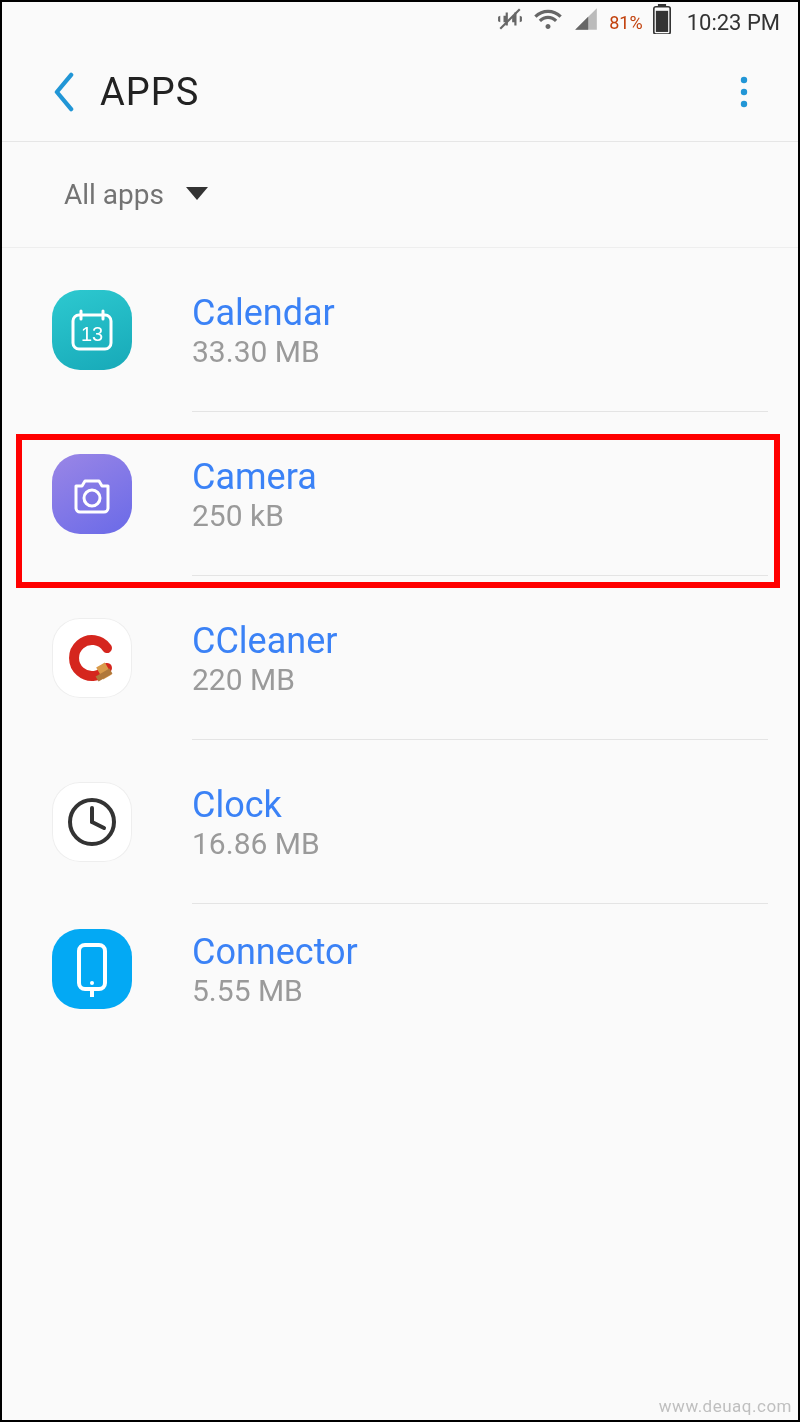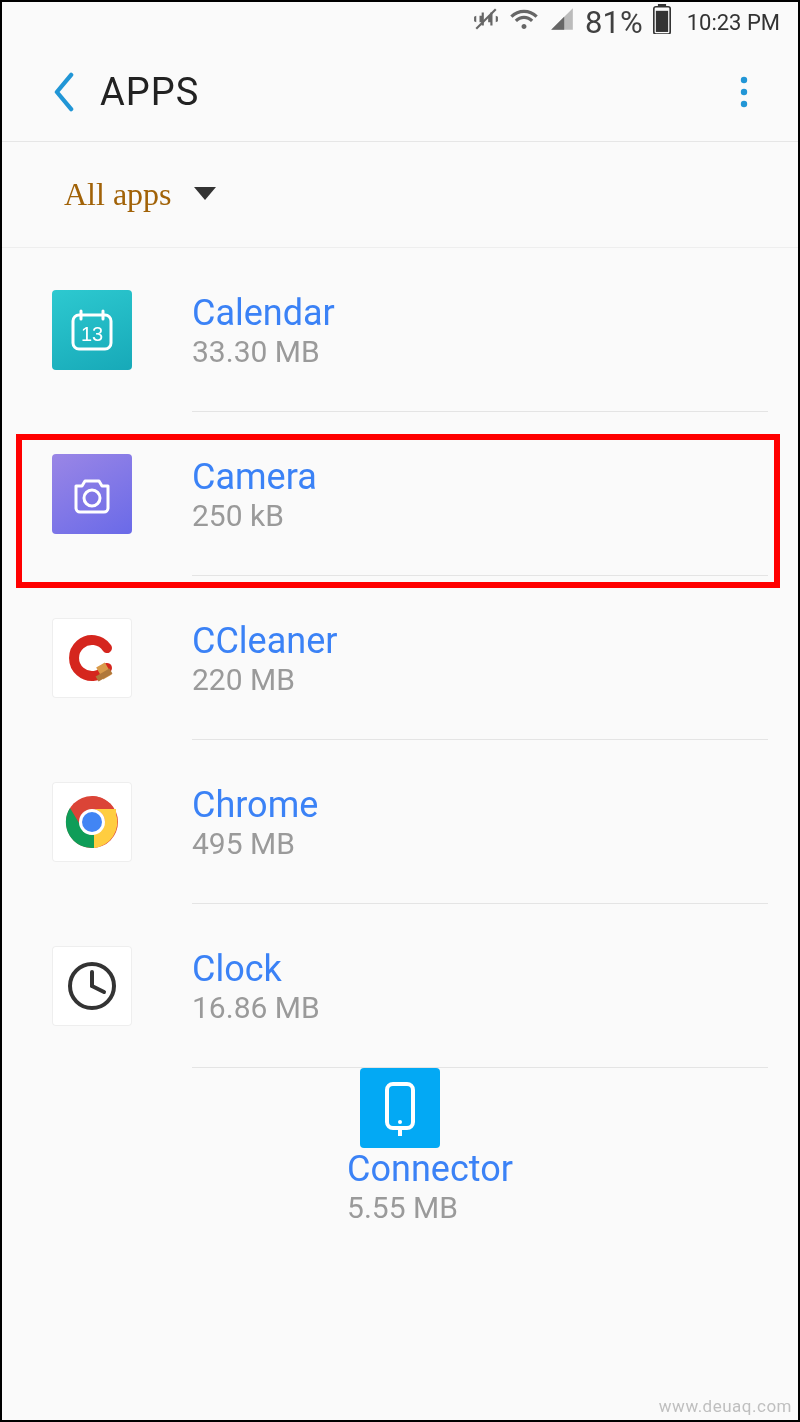--- a/index.html
+++ b/index.html
@@ -1,35 +1,35 @@
 <!DOCTYPE html>
 <html><head>
 <meta charset="utf-8">
 <style>
   * { box-sizing: border-box; margin: 0; padding: 0; }
   html, body { width: 800px; height: 1422px; font-family: -apple-system, "Segoe UI", Roboto, sans-serif; background: #fafafa; color: #222; overflow: hidden; }
   body { border: 2px solid #000; position: relative; }
 
   .status-bar { height: 40px; display: flex; align-items: center; justify-content: flex-end; padding: 0 18px; gap: 10px; font-size: 26px; color: #555; }
-  .status-bar .battery-text { font-size: 31px; color: #404040; }
+  .status-bar .battery-text { font-size: 18px; color: #c2410c; }
   .status-bar .time { font-size: 22px; color: #333; margin-left: 6px; }
 
   .header { height: 100px; display: flex; align-items: center; padding: 0 30px; border-bottom: 1px solid #e6e6e6; position: relative; }
   .back-btn { width: 40px; height: 60px; display: flex; align-items: center; justify-content: center; margin-left: 12px; }
   .header-title { font-size: 38px; letter-spacing: 1px; margin-left: 16px; color: #222; font-weight: 400; }
   .more-btn { position: absolute; right: 34px; top: 50%; transform: translateY(-50%); width: 40px; height: 50px; display:flex; align-items:center; justify-content:center; }
 
   .filter-row { height: 106px; display: flex; align-items: center; padding: 0 62px; border-bottom: 1px solid #eee; }
-  .filter-label { font-size: 32px; color: #a16207; font-family: Liberation Serif, serif; }
+  .filter-label { font-size: 28px; color: #737373; }
   .filter-chevron { margin-left: 20px; }
 
   .list { }
   .row { display: flex; align-items: center; height: 164px; padding: 0 50px; position: relative; }
   .row .divider { position: absolute; left: 190px; right: 30px; bottom: 0; height: 1px; background: #e4e4e4; }
-  .app-icon { width: 80px; height: 80px; border-radius: 4px; flex-shrink: 0; display: flex; align-items: center; justify-content: center; }
+  .app-icon { width: 80px; height: 80px; border-radius: 28px; flex-shrink: 0; display: flex; align-items: center; justify-content: center; }
   .app-text { margin-left: 60px; }
   .app-name { font-size: 36px; color: #3b82f6; }
   .app-size { font-size: 30px; color: #9a9a9a; }
 
   .highlight-box { position: absolute; border: 6px solid #ff0000; pointer-events: none; }
   
   .watermark { position:absolute; bottom:4px; right:6px; font-size:17px; color:#bfbfbf; letter-spacing:0.5px;}
 </style>
 </head>
 <body>
@@ -131,54 +131,37 @@
           <rect x="34" y="44" width="16" height="6" fill="#b0783a" transform="rotate(-30 42 47)"></rect>
         </svg>
     </div>
     <div class="app-text">
       <div class="app-name">CCleaner</div>
       <div class="app-size">220 MB</div>
     </div>
     <div class="divider"></div>
   </div>
 
-  <div class="row">
-    <div class="app-icon" style="background:#fff; box-shadow:0 0 0 1px #eee inset;">
-      <svg width="64" height="64" viewBox="0 0 64 64">
-          <circle cx="32" cy="32" r="26" fill="#db4437"></circle>
-          <path d="M32 6 A26 26 0 0 1 56 24 L32 24 z" fill="#db4437"></path>
-          <path d="M56 24 A26 26 0 0 1 34 58 L24 38 A13 13 0 0 0 45 32 A13 13 0 0 0 32 19 L56 19 z" fill="#ffcd40"></path>
-          <path d="M34 58 A26 26 0 0 1 10 18 L22 38 A13 13 0 0 0 34 45 z" fill="#0f9d58"></path>
-          <circle cx="32" cy="32" r="13" fill="#fff"></circle>
-          <circle cx="32" cy="32" r="10" fill="#4285f4"></circle>
-        </svg>
-    </div>
-    <div class="app-text">
-      <div class="app-name">Chrome</div>
-      <div class="app-size">495 MB</div>
-    </div>
-    <div class="divider"></div>
-  </div>
 
   <div class="row">
     <div class="app-icon" style="background:#fff; box-shadow:0 0 0 1px #eee inset;">
       <svg width="60" height="60" viewBox="0 0 60 60">
           <circle cx="30" cy="30" r="22" fill="none" stroke="#333" stroke-width="4"></circle>
           <line x1="30" y1="30" x2="30" y2="16" stroke="#333" stroke-width="4" stroke-linecap="round"></line>
           <line x1="30" y1="30" x2="42" y2="36" stroke="#333" stroke-width="4" stroke-linecap="round"></line>
         </svg>
     </div>
     <div class="app-text">
       <div class="app-name">Clock</div>
       <div class="app-size">16.86 MB</div>
     </div>
     <div class="divider"></div>
   </div>
 
-  <div class="row" style="height:130px;flex-direction:column;">
+  <div class="row" style="height:130px;">
     <div class="app-icon" style="background:#03a9f4;">
       <svg width="46" height="60" viewBox="0 0 46 60">
           <rect x="10" y="6" width="26" height="44" rx="6" fill="none" stroke="#fff" stroke-width="4"></rect>
           <line x1="23" y1="50" x2="23" y2="58" stroke="#fff" stroke-width="4"></line>
           <circle cx="23" cy="44" r="2" fill="#fff"></circle>
         </svg>
     </div>
     <div class="app-text">
       <div class="app-name">Connector</div>
       <div class="app-size">5.55 MB</div>

